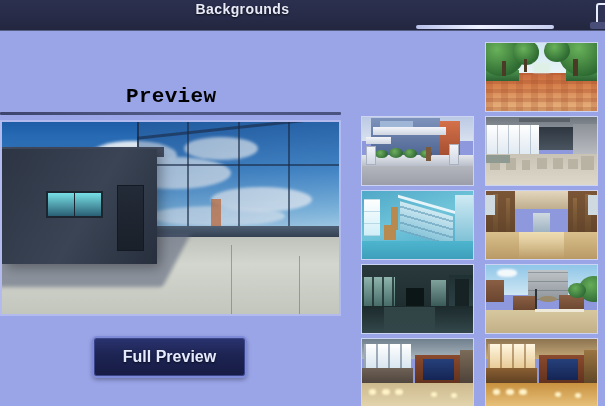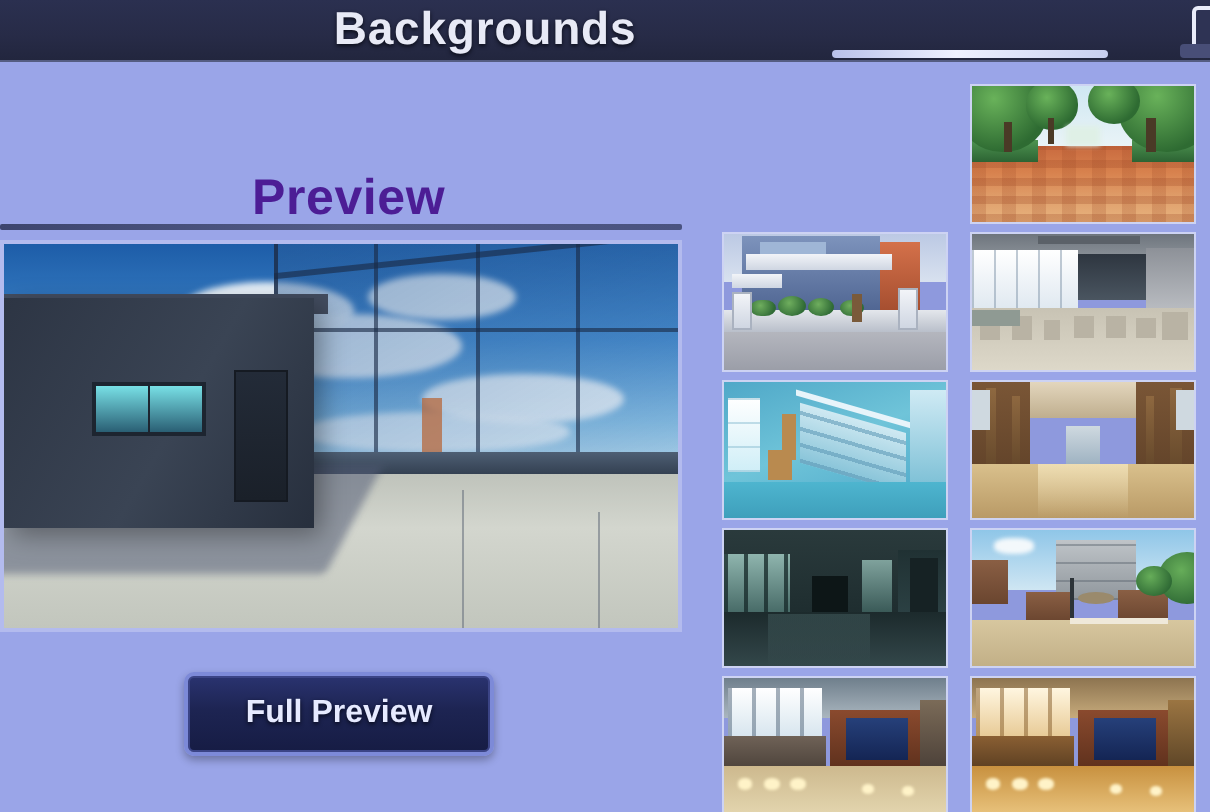--- a/index.html
+++ b/index.html
@@ -13,21 +13,21 @@
 
   
   #topbar{
     position:absolute; left:0; top:0; width:605px; height:31px;
     background:linear-gradient(180deg,#2b3050 0%, #272b47 60%, #22263e 100%);
     border-bottom:1px solid #555d82;
   }
   #topbar-title{
     position:absolute; left:0; top:1px; width:605px;
     text-align:center; color:#e8eaf6;
-    font-size:23px; font-weight:bold; letter-spacing:.4px;
+    font-size:14px; font-weight:bold; letter-spacing:.4px;
     text-shadow:0 1px 2px #0b0d19;
     padding-right:120px;
   }
   #title-underline{
     position:absolute; left:416px; top:25px; width:138px; height:4px;
     background:linear-gradient(90deg,#b9c1ea,#eef1ff 45%,#c8cfef);
     border-radius:2px;
   }
   
   #edge-panel{
@@ -35,21 +35,21 @@
     background:#2e3354; border:2px solid #e9ecfa; border-radius:3px;
   }
   #edge-panel-sub{
     position:absolute; left:590px; top:22px; width:22px; height:7px;
     background:#484e77; border-radius:2px;
   }
 
   
   #preview-title{
     position:absolute; left:126px; top:85px;
-    color:#4c1d95; font-size:25px; font-weight:bold; letter-spacing:.3px;
+    color:#000000; font-size:21px; font-weight:bold; letter-spacing:.3px;font-family:Liberation Mono, monospace;
   }
   #preview-divider{
     position:absolute; left:0px; top:112px; width:341px; height:3px;
     background:linear-gradient(90deg,#3d456e,#515a86 50%,#4a5380);
     border-radius:1px;
   }
 
   #preview-frame{
     position:absolute; left:0px; top:120px; width:341px; height:196px;
     border:2px solid #b3bbee; overflow:hidden; background:#3b4356;

